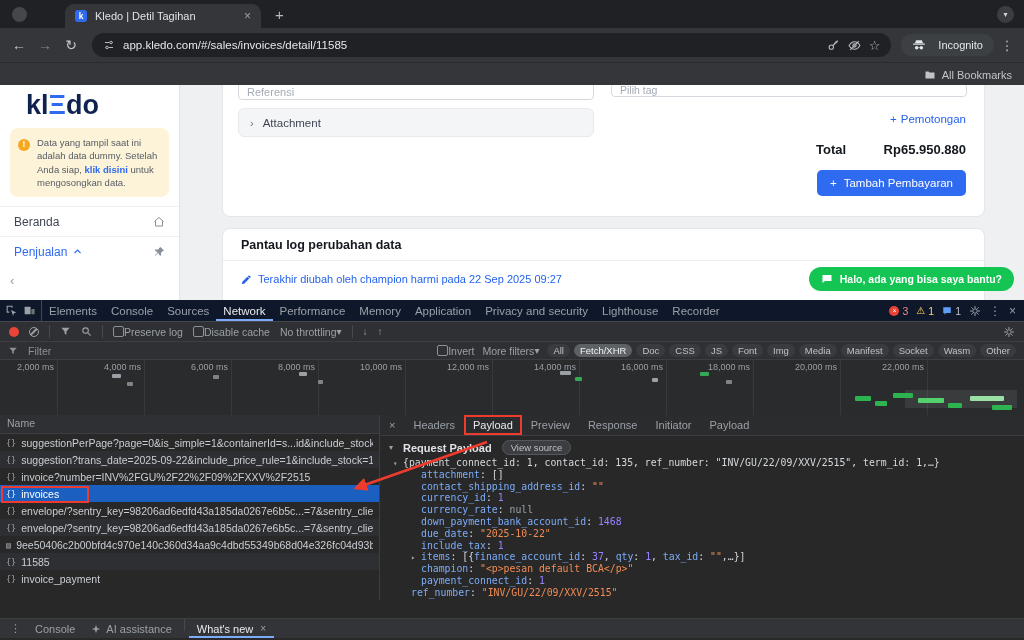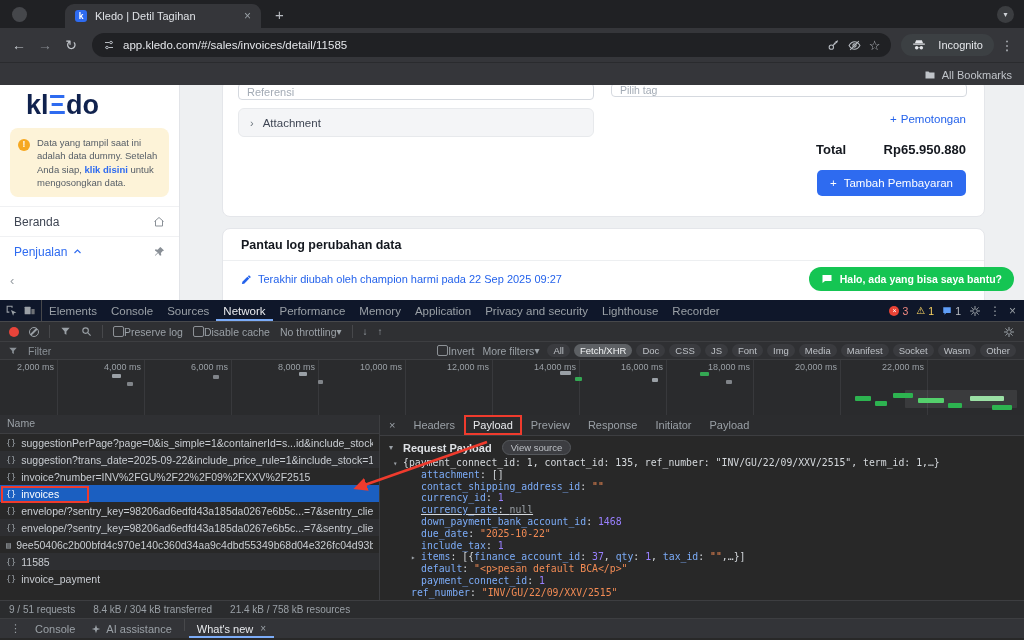--- a/index.html
+++ b/index.html
@@ -474,38 +474,33 @@
           <div class="pl-head">
             <span class="tri">▾</span>
             <span class="pl-title">Request Payload</span>
             <span class="viewsrc">View source</span>
           </div>
           <div>
               <div class="pl-line" style="padding-left: 4px;"><span class="pl-arrow">▾</span><span class="pl-plain">{payment_connect_id: 1, contact_id: 135, ref_number: "INV/GU/22/09/XXV/2515", term_id: 1,…}</span></div>
               <div class="pl-line" style="padding-left: 22px;"><span class="pl-arrow">&nbsp;</span><span class="pl-key">attachment</span><span class="pl-plain">: </span><span class="pl-plain">[]</span></div>
               <div class="pl-line" style="padding-left: 22px;"><span class="pl-arrow">&nbsp;</span><span class="pl-key">contact_shipping_address_id</span><span class="pl-plain">: </span><span class="pl-str">""</span></div>
               <div class="pl-line" style="padding-left: 22px;"><span class="pl-arrow">&nbsp;</span><span class="pl-key">currency_id</span><span class="pl-plain">: </span><span class="pl-num">1</span></div>
-              <div class="pl-line" style="padding-left: 22px; text-decoration: underline;"><span class="pl-arrow">&nbsp;</span><span class="pl-key">currency_rate</span><span class="pl-plain">: </span><span class="pl-null">null</span></div>
+              <div class="pl-line" style="padding-left: 22px;"><span class="pl-arrow">&nbsp;</span><span class="pl-key">currency_rate</span><span class="pl-plain">: </span><span class="pl-null">null</span></div>
               <div class="pl-line" style="padding-left: 22px;"><span class="pl-arrow">&nbsp;</span><span class="pl-key">down_payment_bank_account_id</span><span class="pl-plain">: </span><span class="pl-num">1468</span></div>
               <div class="pl-line" style="padding-left: 22px;"><span class="pl-arrow">&nbsp;</span><span class="pl-key">due_date</span><span class="pl-plain">: </span><span class="pl-str">"2025-10-22"</span></div>
               <div class="pl-line" style="padding-left: 22px;"><span class="pl-arrow">&nbsp;</span><span class="pl-key">include_tax</span><span class="pl-plain">: </span><span class="pl-num">1</span></div>
               <div class="pl-line" style="padding-left: 22px;"><span class="pl-arrow">▸</span><span class="pl-key">items</span><span class="pl-plain">: [{</span><span class="pl-key">finance_account_id</span><span class="pl-plain">: </span><span class="pl-num">37</span><span class="pl-plain">, </span><span class="pl-key">qty</span><span class="pl-plain">: </span><span class="pl-num">1</span><span class="pl-plain">, </span><span class="pl-key">tax_id</span><span class="pl-plain">: </span><span class="pl-str">""</span><span class="pl-plain">,…}]</span></div>
-              <div class="pl-line" style="padding-left: 22px;"><span class="pl-arrow">&nbsp;</span><span class="pl-key">default</span><span class="pl-plain">: </span><span class="pl-str">"&lt;p&gt;pesan default BCA&lt;/p&gt;"</span></div>
+              <div class="pl-line" style="padding-left: 22px;"><span class="pl-arrow">&nbsp;</span><span class="pl-key">champion</span><span class="pl-plain">: </span><span class="pl-str">"&lt;p&gt;pesan default BCA&lt;/p&gt;"</span></div>
               <div class="pl-line" style="padding-left: 22px;"><span class="pl-arrow">&nbsp;</span><span class="pl-key">payment_connect_id</span><span class="pl-plain">: </span><span class="pl-num">1</span></div>
               <div class="pl-line" style="padding-left: 22px;"><span class="pl-key">ref_number</span><span class="pl-plain">: </span><span class="pl-str">"INV/GU/22/09/XXV/2515"</span></div>
             </div>
         </div>
       </div>
     </div>
 
-    <div class="dt-status">
-        <span class="st-item">9 / 51 requests</span>
-        <span class="st-item">8.4 kB / 304 kB transferred</span>
-        <span class="st-item">21.4 kB / 758 kB resources</span>
-      </div>
 
     <div class="dt-drawer">
       <span class="drawer-kebab">⋮</span>
       <div style="display:flex;align-items:stretch;height:100%;">
           <div class="drtab">
             <span>Console</span>
           </div>
           <div class="drtab">
             <svg width="10" height="10" viewBox="0 0 24 24" fill="#9aa0a6">
               <path d="M12 2l2.5 7.5L22 12l-7.5 2.5L12 22l-2.5-7.5L2 12l7.5-2.5z"></path>

